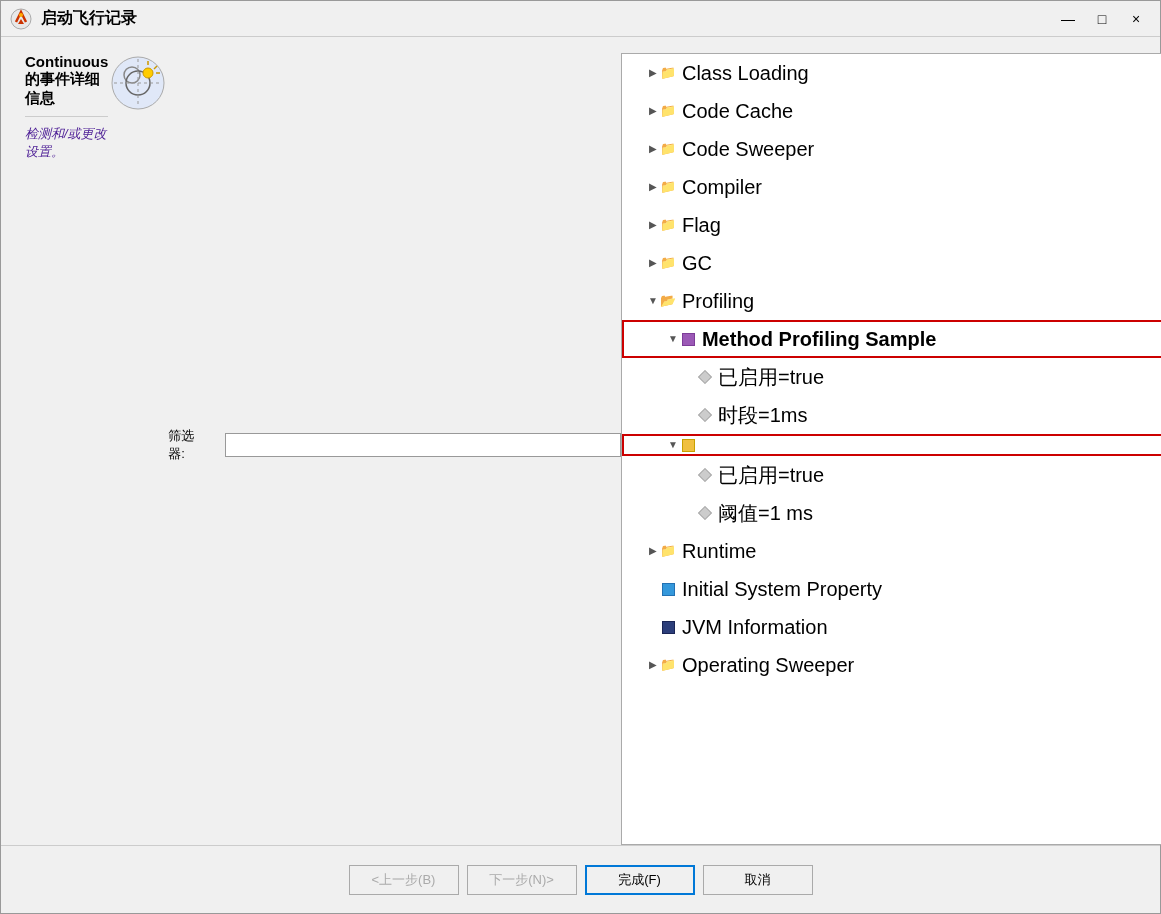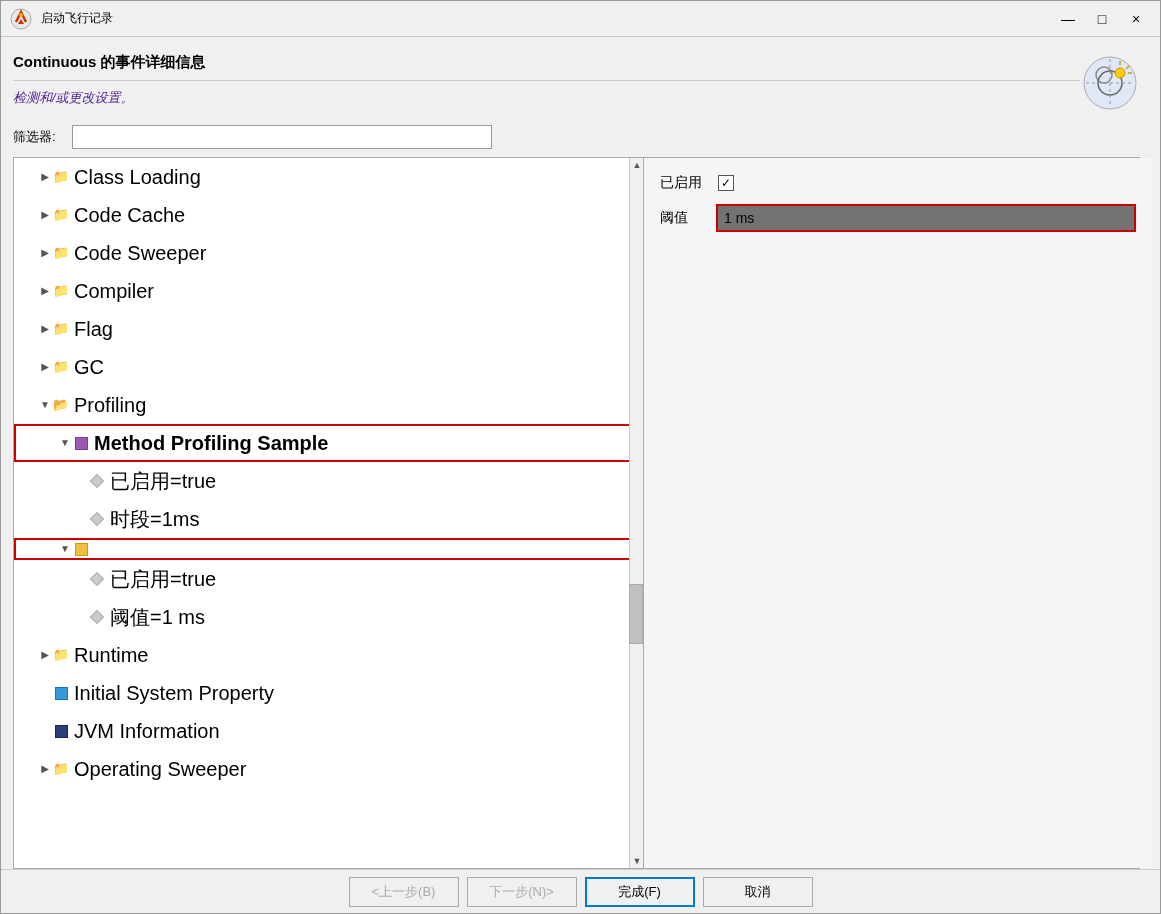--- a/index.html
+++ b/index.html
@@ -33,44 +33,44 @@
     .titlebar-icon {
       width: 24px;
       height: 24px;
       margin-right: 8px;
       display: flex;
       align-items: center;
       justify-content: center;
       font-size: 18px;
     }
     .titlebar-title {
-      font-size: 12px;
-      font-weight: normal;
+      font-size: 16px;
+      font-weight: bold;
       flex: 1;
     }
     .titlebar-buttons {
       display: flex;
       gap: 2px;
     }
     .titlebar-btn {
       width: 32px;
       height: 28px;
       background: transparent;
       border: none;
       cursor: pointer;
       display: flex;
       align-items: center;
       justify-content: center;
       font-size: 14px;
     }
     .content-area {
       flex: 1;
       display: flex;
-      flex-direction: column;
-      padding: 16px 20px 0 12px;
+      flex-direction: row;
+      padding: 16px 20px 0 24px;
     }
     .header-section {
       display: flex;
       align-items: flex-start;
       justify-content: space-between;
       margin-bottom: 12px;
     }
     .header-text { flex: 1; }
     .header-title { font-size: 15px; font-weight: bold; margin-bottom: 6px; }
     .header-subtitle { font-size: 13px; color: #4c1d95; font-style: italic; }
@@ -242,21 +242,21 @@
     }
     .threshold-input {
       width: 420px;
       height: 28px;
       border: 2px solid #cc0000;
       padding: 2px 6px;
       font-size: 14px;
       background: #737373;
     }
     .bottom-bar {
-      height: 44px;
+      height: 68px;
       background: #f0f0f0;
       border-top: 1px solid #ccc;
       display: flex;
       align-items: center;
       justify-content: center;
       gap: 8px;
       flex-shrink: 0;
     }
     .btn {
       height: 30px;

